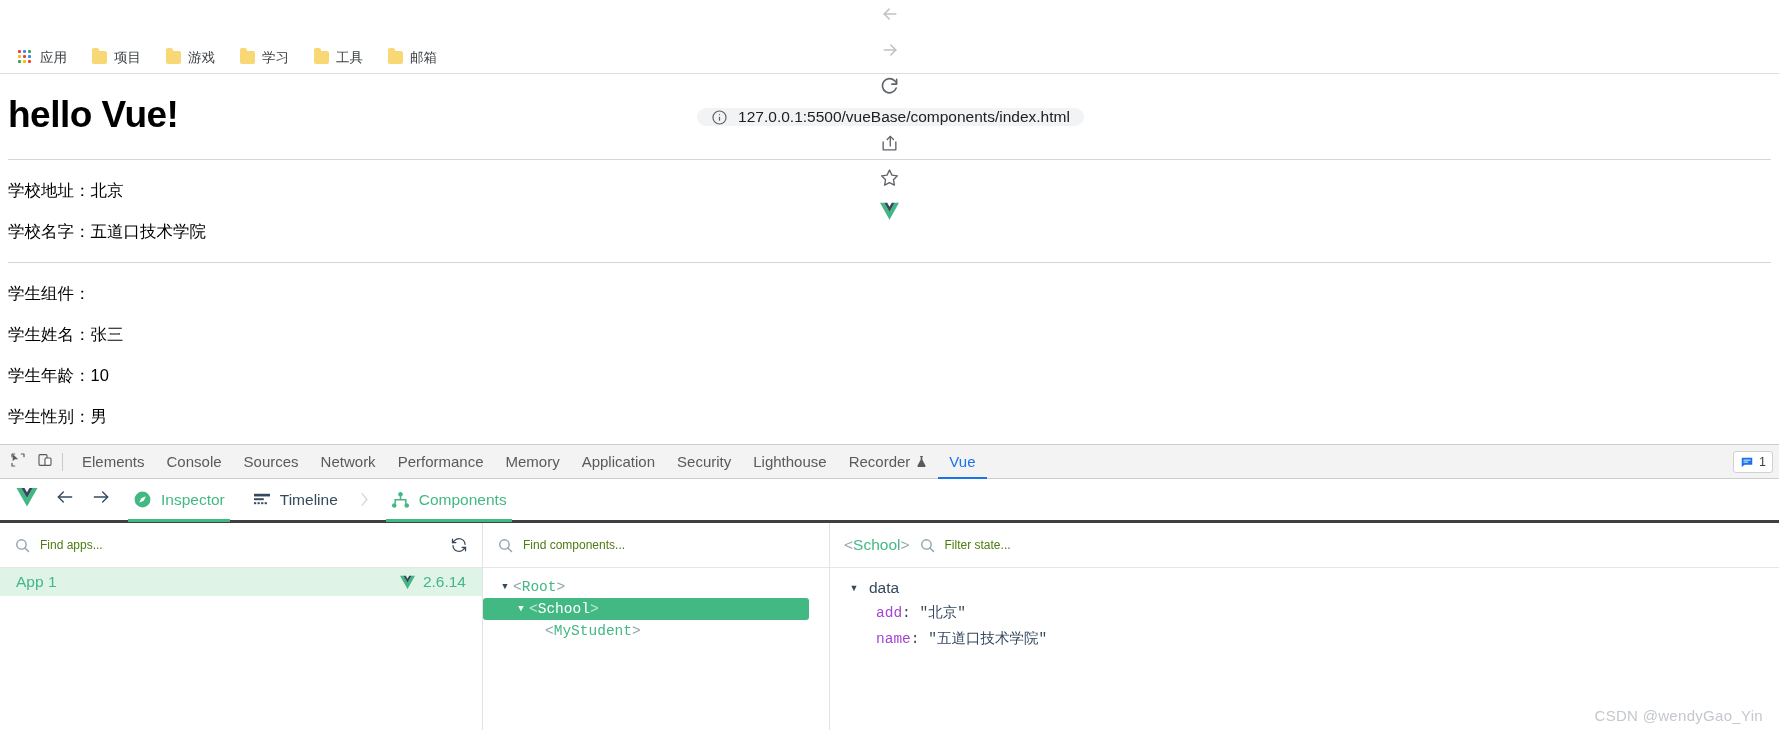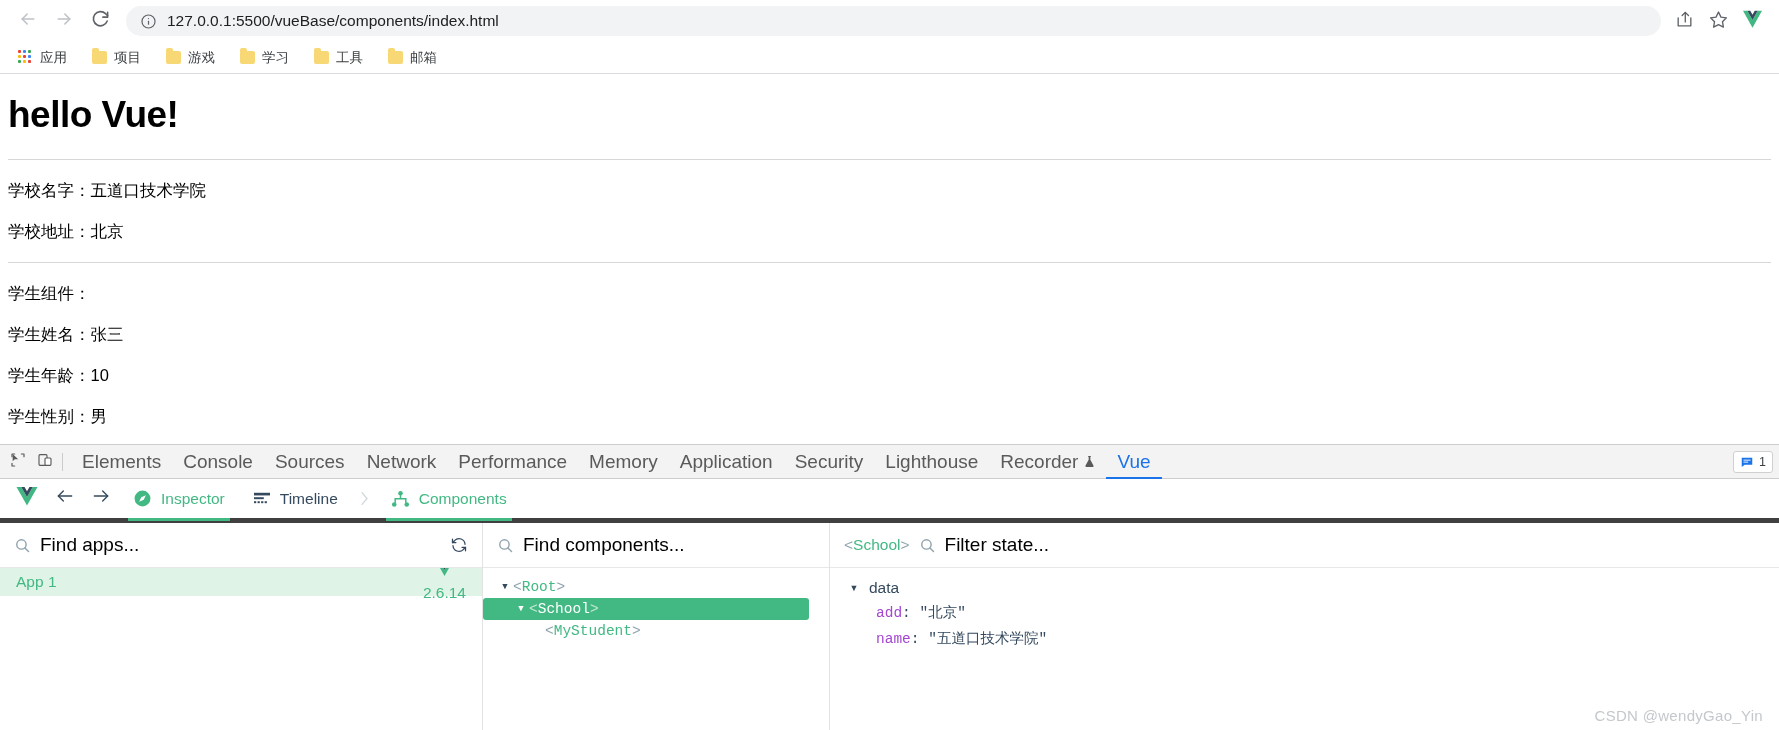--- a/index.html
+++ b/index.html
@@ -11,20 +11,21 @@
   }
 
   
   .browser-toolbar {
     height: 42px;
     background: #ffffff;
     display: flex;
     align-items: center;
     padding: 0 12px;
     gap: 4px;
+    flex-direction: column;
   }
   .nav-btn {
     width: 32px; height: 32px;
     display: flex; align-items: center; justify-content: center;
     border-radius: 50%;
     color: #5f6368;
     flex: 0 0 auto;
   }
   .nav-btn.disabled { color: #bdc1c6; }
   .omnibox {
@@ -155,21 +156,21 @@
     background: #cacaca;
     margin: 0 8px 0 4px;
     flex: 0 0 auto;
   }
   .dt-tab {
     padding: 0 11px;
     height: 34px;
     display: flex;
     align-items: center;
     gap: 6px;
-    font-size: 19px;
+    font-size: 15px;
     color: #5a5a5a;
     white-space: nowrap;
     position: relative;
   }
   .dt-tab.active {
     color: #1a73e8;
   }
   .dt-tab.active::after {
     content: "";
     position: absolute;
@@ -187,21 +188,21 @@
     margin-right: 6px;
     background: #fff;
     font-size: 12.5px;
     color: #3c4043;
   }
 
   
   .vue-toolbar {
     height: 44px;
     background: #ffffff;
-    border-bottom: 5px solid #404040;
+    border-bottom: 3px solid #404040;
     display: flex;
     align-items: center;
     padding-left: 8px;
     gap: 2px;
   }
   .vue-logo-btn {
     width: 38px; height: 44px;
     display: flex; align-items: center; justify-content: center;
     flex: 0 0 auto;
   }
@@ -260,22 +261,22 @@
     display: flex;
     align-items: center;
     gap: 9px;
     padding: 0 14px;
     border-bottom: 1px solid #e7e7e7;
     flex: 0 0 auto;
   }
   .search-ico { color: #90a4ae; display: flex; align-items: center; flex: 0 0 auto; }
   .search-field {
     flex: 1 1 auto;
-    font-size: 19px;
-    color: #000000;
+    font-size: 12px;
+    color: #4d7c0f;
     white-space: nowrap;
     overflow: hidden;
   }
   .refresh-ico { color: #34495e; display: flex; align-items: center; flex: 0 0 auto; }
   .sel-comp-name {
     font-size: 15.5px;
     color: #90a4ae;
     font-family: "Liberation Sans", sans-serif;
     white-space: nowrap;
     flex: 0 0 auto;
@@ -287,21 +288,21 @@
   .app-row {
     height: 28px;
     background: #dff3e6;
     display: flex;
     align-items: center;
     padding: 0 16px;
     font-size: 15.5px;
     color: #42b883;
   }
   .app-row .spacer { flex: 1 1 auto; }
-  .app-ver { display: flex; align-items: center; gap: 7px; font-size: 15.5px; color: #42b883; flex-direction: column; }
+  .app-ver { display: flex; align-items: center; gap: 7px; font-size: 15.5px; color: #42b883; }
 
   .tree-row {
     height: 22px;
     display: flex;
     align-items: center;
     font-family: "Liberation Mono", "DejaVu Sans Mono", monospace;
     font-size: 14.5px;
     color: #90a4ae;
     white-space: nowrap;
   }
@@ -458,22 +459,22 @@
     </div>
     <div class="bm-item">
       <span class="folder-ico"></span>
       <span>邮箱</span>
     </div>
   </div>
 
   <div class="page-viewport">
     <h1 class="page-h1">hello Vue!</h1>
     <hr class="page-hr">
+    <div class="page-line">学校地址：北京</div>
     <div class="page-line">学校名字：五道口技术学院</div>
-    <div class="page-line">学校地址：北京</div>
     <hr class="page-hr">
     <div class="page-line">学生组件：</div>
     <div class="page-line">学生姓名：张三</div>
     <div class="page-line">学生年龄：10</div>
     <div class="page-line">学生性别：男</div>
   </div>
 
   <div class="devtools">
 
     <div class="dt-tabbar">

